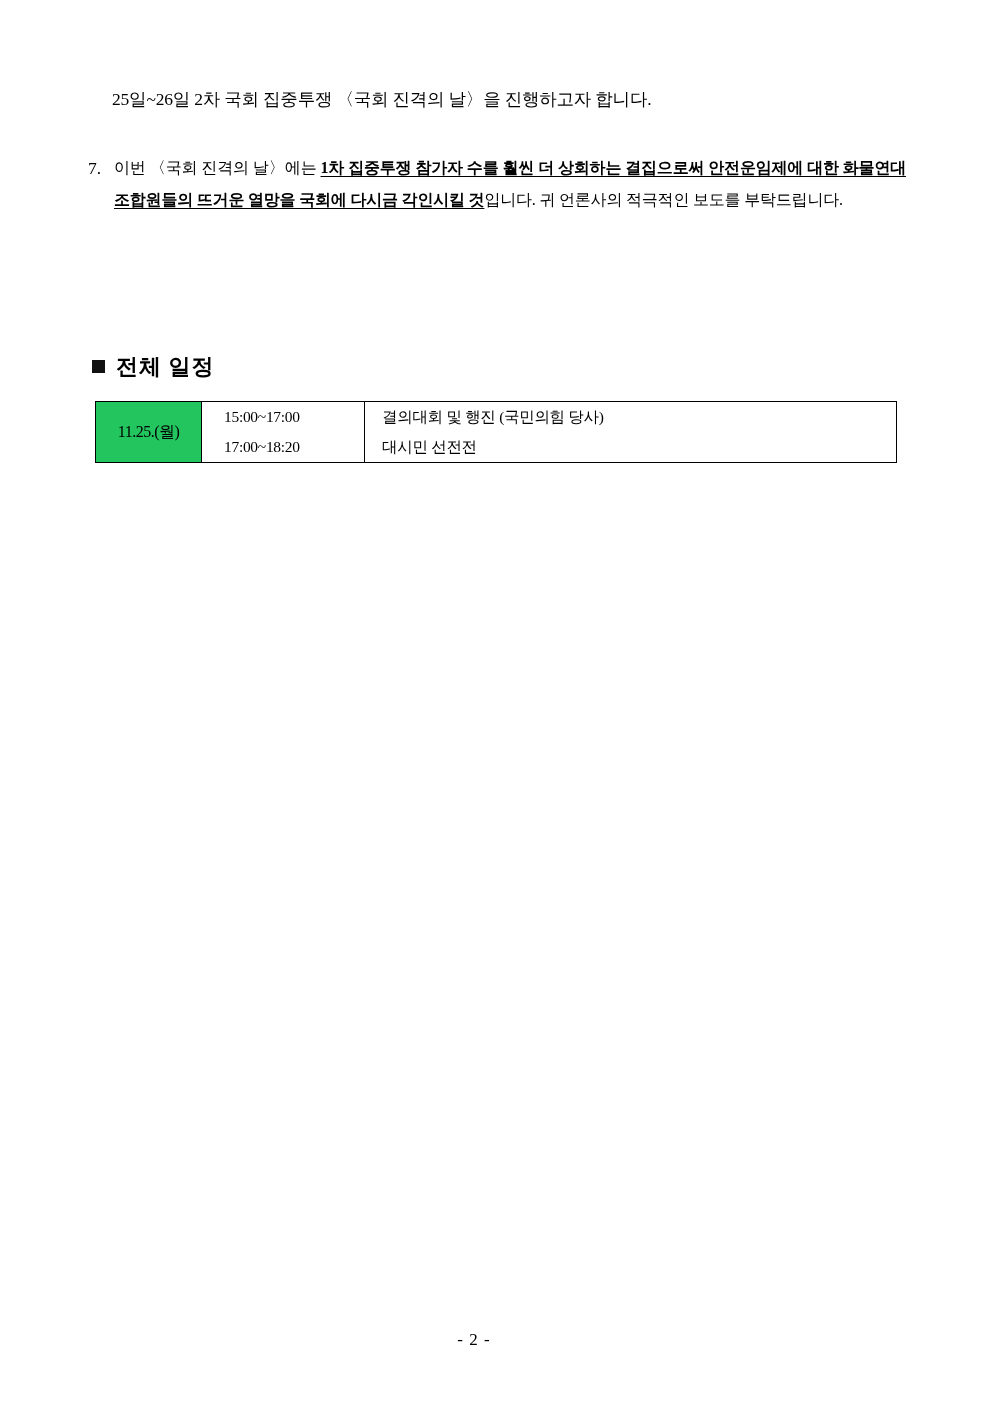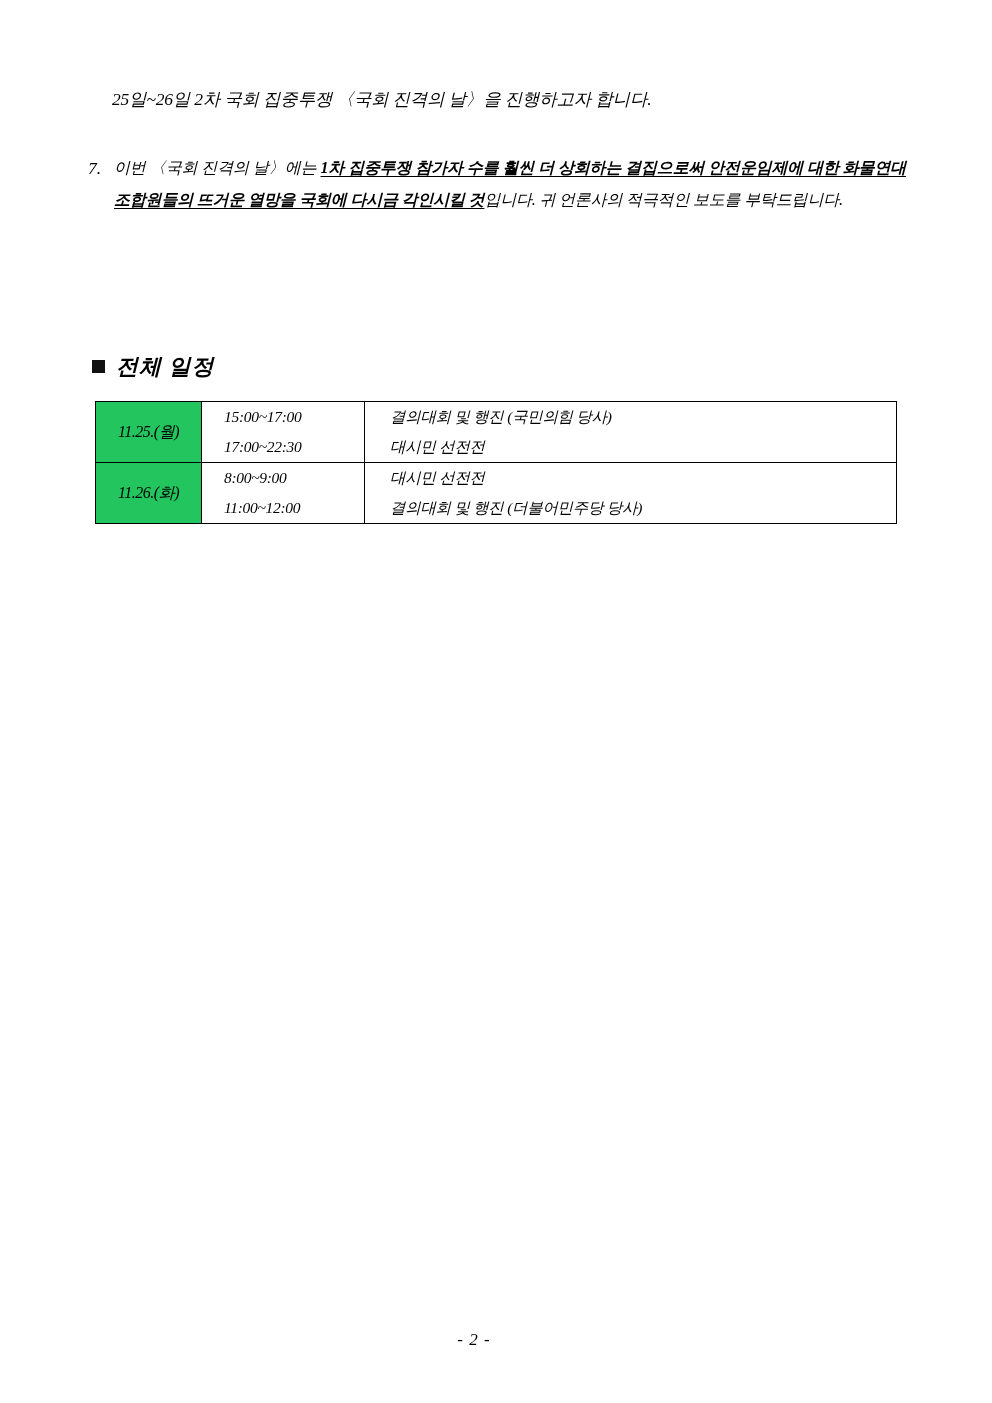--- a/index.html
+++ b/index.html
@@ -14,21 +14,20 @@
     font-family: "Liberation Serif", "DejaVu Serif", serif;
     color: #000000;
     overflow: hidden;
   }
   .page {
     position: relative;
     width: 948px;
     height: 1403px;
     box-sizing: border-box;
     padding: 0;
-    font-style: italic;
   }
 
   
   .lead-line {
     position: absolute;
     left: 112px;
     top: 84px;
     width: 790px;
     font-size: 17.5px;
     line-height: 30px;
@@ -116,21 +115,21 @@
     line-height: 30px;
     padding: 0;
     letter-spacing: -0.3px;
   }
   .inner td.time {
     width: 140px;
     padding-left: 22px;
     border-right: 1px solid #000000;
   }
   .inner td.act {
-    padding-left: 25px;
+    padding-left: 17px;
   }
 
   
   .pagenum {
     position: absolute;
     left: 0;
     right: 0;
     top: 1330px;
     text-align: center;
     font-size: 17px;
@@ -158,39 +157,22 @@
       <tr>
         <td class="daycell">11.25.(월)</td>
         <td class="rowsgroup">
           <table class="inner">
             <tbody>
               <tr>
                 <td class="time">15:00~17:00</td>
                 <td class="act">결의대회 및 행진 (국민의힘 당사)</td>
               </tr>
               <tr>
-                <td class="time">17:00~22:30</td>
+                <td class="time">17:00~18:20</td>
                 <td class="act">대시민 선전전</td>
-              </tr>
-            </tbody>
-          </table>
-        </td>
-      </tr>
-      <tr>
-        <td class="daycell">11.26.(화)</td>
-        <td class="rowsgroup">
-          <table class="inner">
-            <tbody>
-              <tr>
-                <td class="time">8:00~9:00</td>
-                <td class="act">대시민 선전전</td>
-              </tr>
-              <tr>
-                <td class="time">11:00~12:00</td>
-                <td class="act">결의대회 및 행진 (더불어민주당 당사)</td>
               </tr>
             </tbody>
           </table>
         </td>
       </tr>
     </tbody>
   </table>
 
   <div class="pagenum">- 2 -</div>
 

